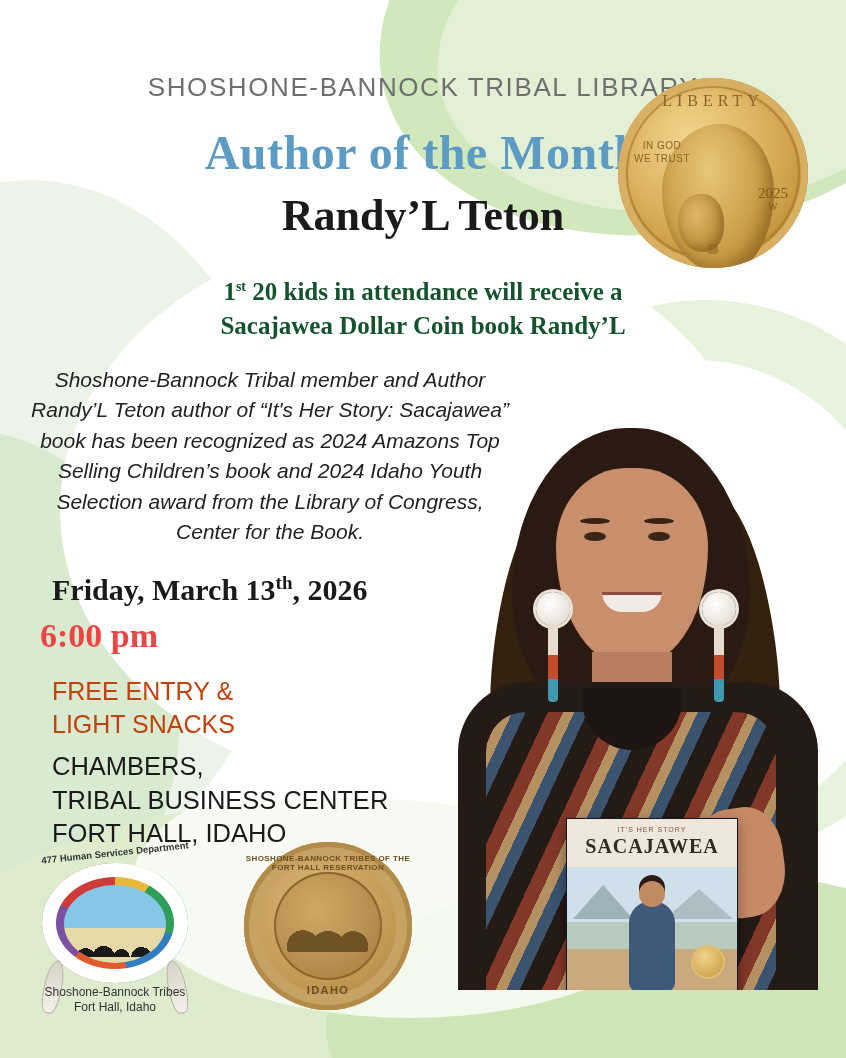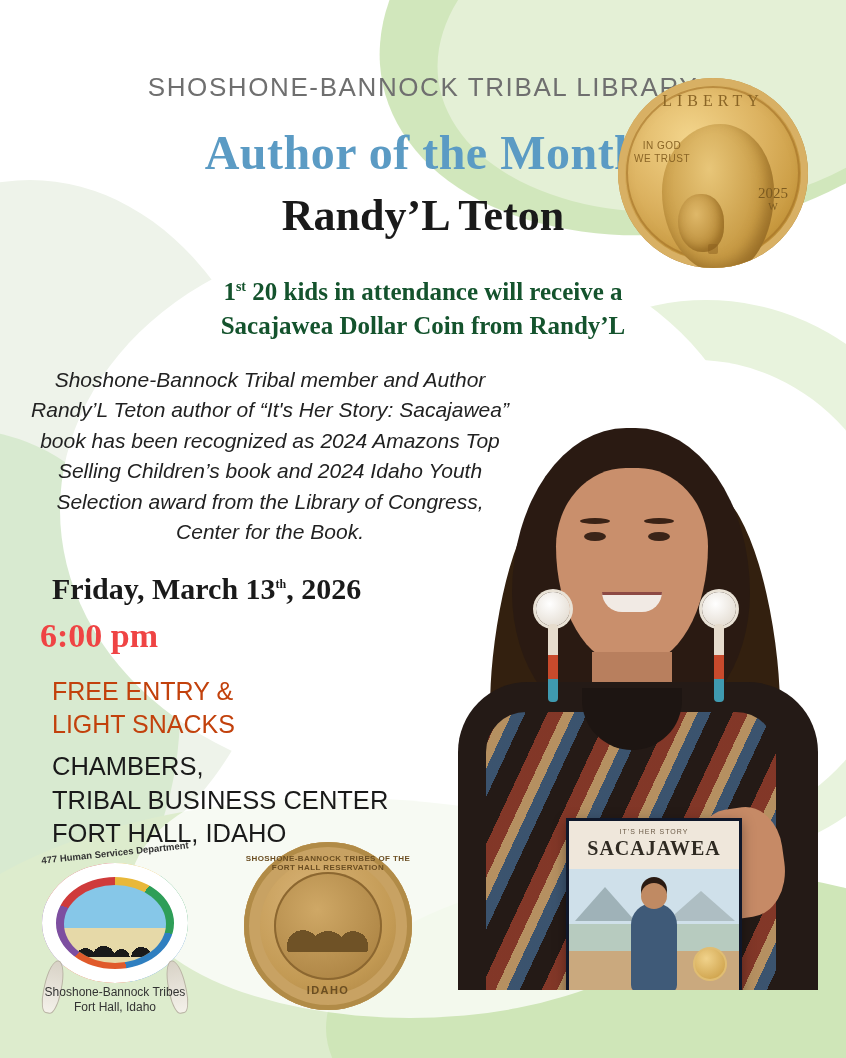--- a/index.html
+++ b/index.html
@@ -143,21 +143,21 @@
   }
 
   .date-line {
     position: absolute;
     left: 52px; top: 572px;
     font-family: "Liberation Serif", serif;
     font-weight: bold;
     font-size: 30px;
     color: #1a1a1a;
   }
-  .date-line sup { font-size: 12px; margin-top: 16px; }
+  .date-line sup { font-size: 19px; margin-top: 16px; }
   .time-line {
     position: absolute;
     left: 40px; top: 617px;
     font-family: "Liberation Serif", serif;
     font-weight: bold;
     font-size: 34px;
     color: #ef4444;
   }
 
   .entry-block {
@@ -346,21 +346,21 @@
     transform: rotate(-8deg);
   }
 
   
   .book {
     position: absolute;
     left: 150px; top: 398px;
     width: 170px; height: 228px;
     background: #e7ded2;
     box-shadow: 0 4px 12px rgba(0,0,0,.35);
-    border: 3px solid #0f172a;
+    border: 1px solid #0f172a;
     overflow: hidden;
     z-index: 3;
   }
   .book .b-top { position: absolute; left:0; right:0; top:0; height: 48px; background: #efe7db; }
   .book .b-its {
     position: absolute; left: 0; right: 0; top: 7px;
     text-align: center; font-size: 7px; letter-spacing: 1px; color: #6a5a46;
   }
   .book .b-title {
     position: absolute; left: 0; right: 0; top: 16px;
@@ -566,21 +566,21 @@
     <div class="org-name">SHOSHONE-BANNOCK TRIBAL LIBRARY</div>
 
     <div class="headline">Author of the Month</div>
 
     <div class="author-name">Randy’L Teton</div>
 
     <div class="promo">
       <div>
         <span>1</span><sup>st</sup><span> 20 kids in attendance will receive a</span>
       </div>
-      <div>Sacajawea Dollar Coin from Randy’L</div>
+      <div>Sacajawea Dollar Coin book Randy’L</div>
     </div>
 
     <div class="bio">Shoshone-Bannock Tribal member and Author Randy’L Teton author of “It's Her Story: Sacajawea” book has been recognized as 2024 Amazons Top Selling Children’s book and 2024 Idaho Youth Selection award from the Library of Congress, Center for the Book.</div>
 
     <div class="date-line">
       <span>Friday, March 13</span><sup>th</sup><span>, 2026</span>
     </div>
     <div class="time-line">6:00 pm</div>
 
     <div class="entry-block">

